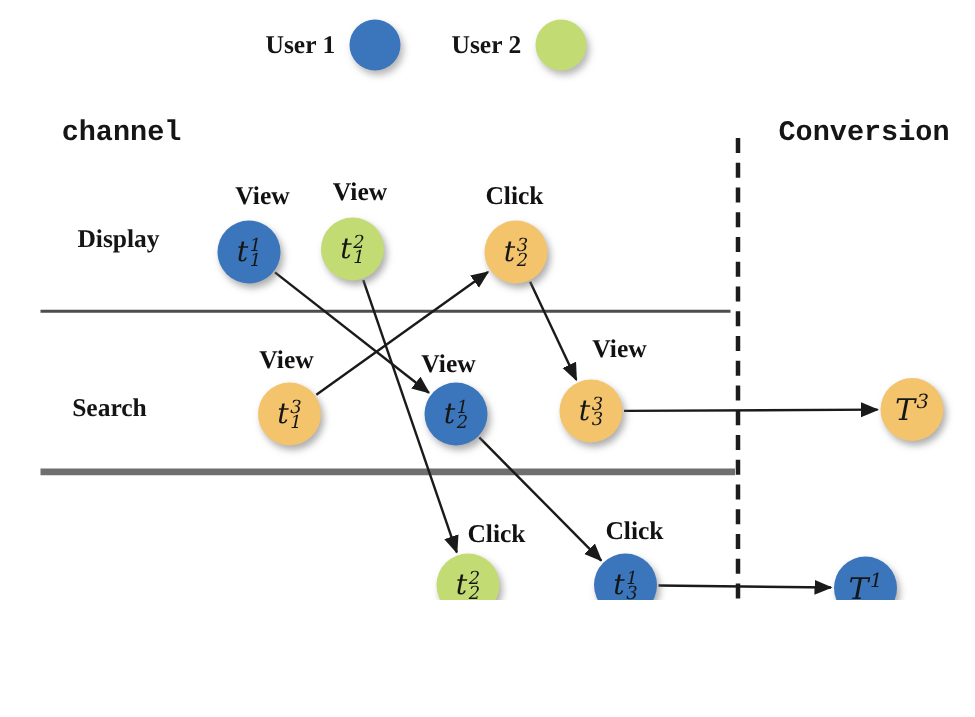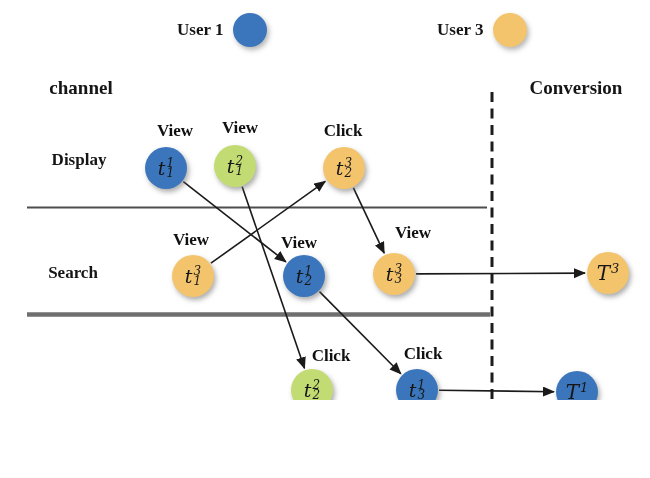--- a/index.html
+++ b/index.html
@@ -3,21 +3,21 @@
 <meta charset="utf-8">
 <style>
   html,body{margin:0;padding:0;background:#ffffff;}
   #stage{
     position:relative;width:650px;height:400px;background:#ffffff;overflow:hidden;
     font-family:"Liberation Serif",serif;color:#111;
   }
   svg{position:absolute;left:0;top:0;}
   .hdr{
     position:absolute;transform:translate(-50%,-50%);
-    font-weight:bold;font-size:19px;white-space:nowrap;color:#151515;
+    font-weight:bold;font-size:19px;white-space:nowrap;color:#151515;font-family:Liberation Mono, monospace;
   }
   .chan{
     position:absolute;transform:translate(-50%,-50%);
     font-weight:bold;font-size:17px;text-align:left;line-height:19px;
     white-space:nowrap;color:#151515;
   }
   .legend-item{position:absolute;top:12px;height:36px;display:flex;align-items:center;gap:10px;}
   .legend-label{font-weight:bold;font-size:17px;color:#151515;}
   .swatch{width:34px;height:34px;border-radius:50%;box-shadow:2px 3px 5px rgba(110,110,110,.5);}
   #node-layer{position:absolute;left:0;top:0;width:650px;height:478px;}
@@ -70,23 +70,23 @@
         <line x1="319.5" y1="291.6" x2="400.8" y2="373.7" marker-end="url(#arrowhead)"></line>
         <line x1="416.0" y1="273.9" x2="585.0" y2="273.1" marker-end="url(#arrowhead)"></line>
         <line x1="439.0" y1="390.3" x2="554.0" y2="391.7" marker-end="url(#arrowhead)"></line>
       </g>
   </svg>
 
   <div class="legend-item" style="left:177px;">
     <span class="legend-label">User 1</span>
     <span class="swatch" style="background: rgb(59, 118, 189);"></span>
   </div>
-  <div class="legend-item" style="left:437px;">
-    <span class="legend-label">User 3</span>
-    <span class="swatch" style="background: rgb(244, 196, 109);"></span>
+  <div class="legend-item" style="left:301px;">
+    <span class="legend-label">User 2</span>
+    <span class="swatch" style="background: rgb(194, 220, 115);"></span>
   </div>
 
   <div class="hdr" style="left:81px;top:88px;">channel</div>
   <div class="hdr" style="left:564px;top:88px;margin-left:12px;">Conversion</div>
 
   <div class="chan" style="left:79px;top:159px;">Display</div>
   <div class="chan" style="left:73px;top:272px;">Search</div>
 
   <div id="node-layer">
       <div class="node" style="left: 145px; top: 147px; background: rgb(59, 118, 189);">

